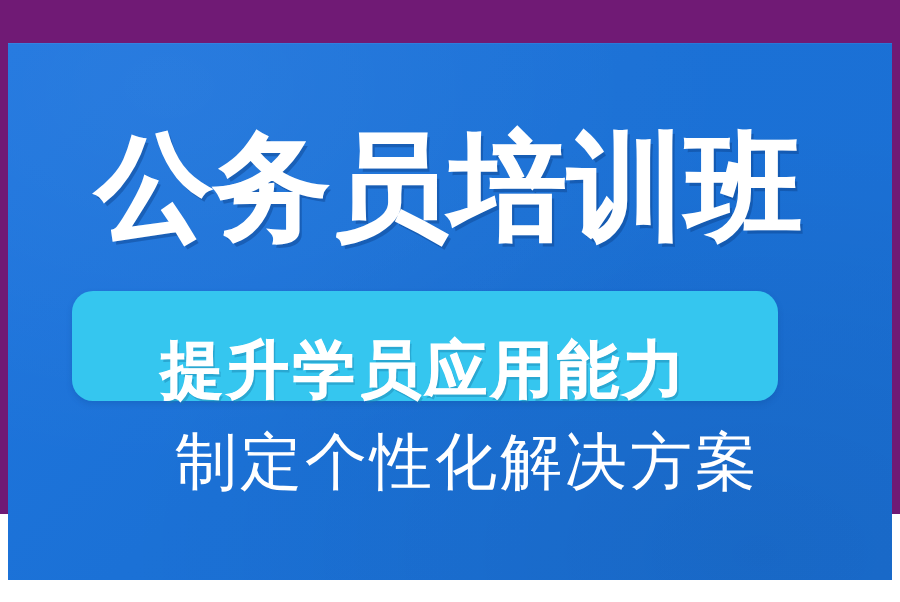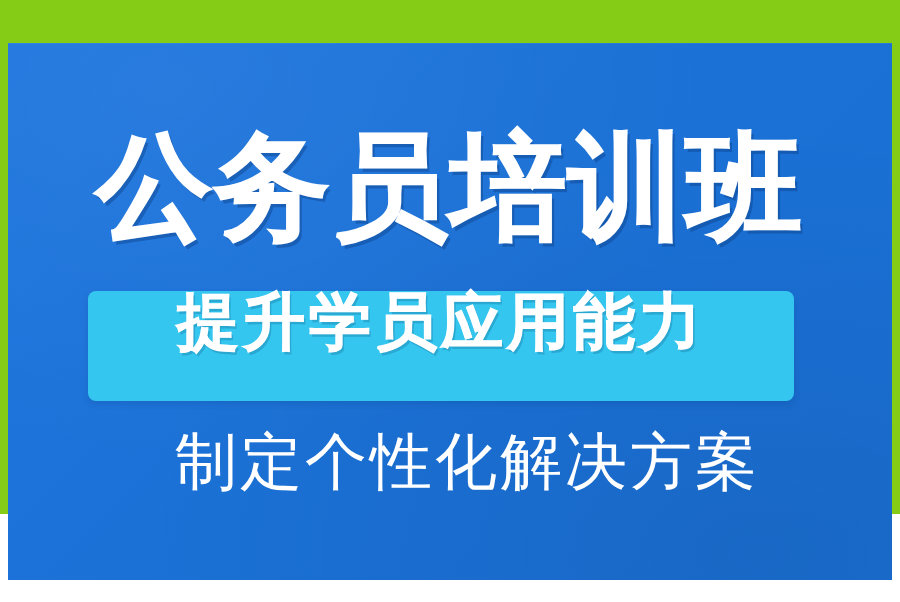--- a/index.html
+++ b/index.html
@@ -11,21 +11,21 @@
     height: 602px;
     overflow: hidden;
     font-family: "Liberation Sans", "DejaVu Sans", sans-serif;
   }
 
   
   .poster {
     position: relative;
     width: 900px;
     height: 514px;
-    background: #84cc16;
+    background: #701a75;
     box-sizing: border-box;
   }
 
   
   .panel {
     position: absolute;
     left: 8px;
     top: 43px;
     width: 884px;
     height: 537px;
@@ -65,29 +65,29 @@
     font-weight: 700;
     letter-spacing: 2px;
     white-space: nowrap;
     text-shadow: 3px 4px 0 rgba(10,60,130,0.40);
     -webkit-text-stroke: 1.5px #ffffff;
   }
 
   
   .badge {
     position: absolute;
-    left: 80px;             
+    left: 64px;             
     top: 248px;             
     width: 706px;
     height: 110px;
     background: #35c6ef;
-    border-radius: 8px;
+    border-radius: 21px;
     box-shadow: 0 3px 6px rgba(8,55,120,0.18);
     display: flex;
-    align-items: flex-start;
+    align-items: flex-end;
     justify-content: center;
   }
   .badge-text {
     color: #ffffff;
     font-size: 62px;
     font-weight: 700;
     letter-spacing: 4px;
     line-height: 1;
     white-space: nowrap;
     text-shadow: 2px 3px 0 rgba(26,130,175,0.45);

